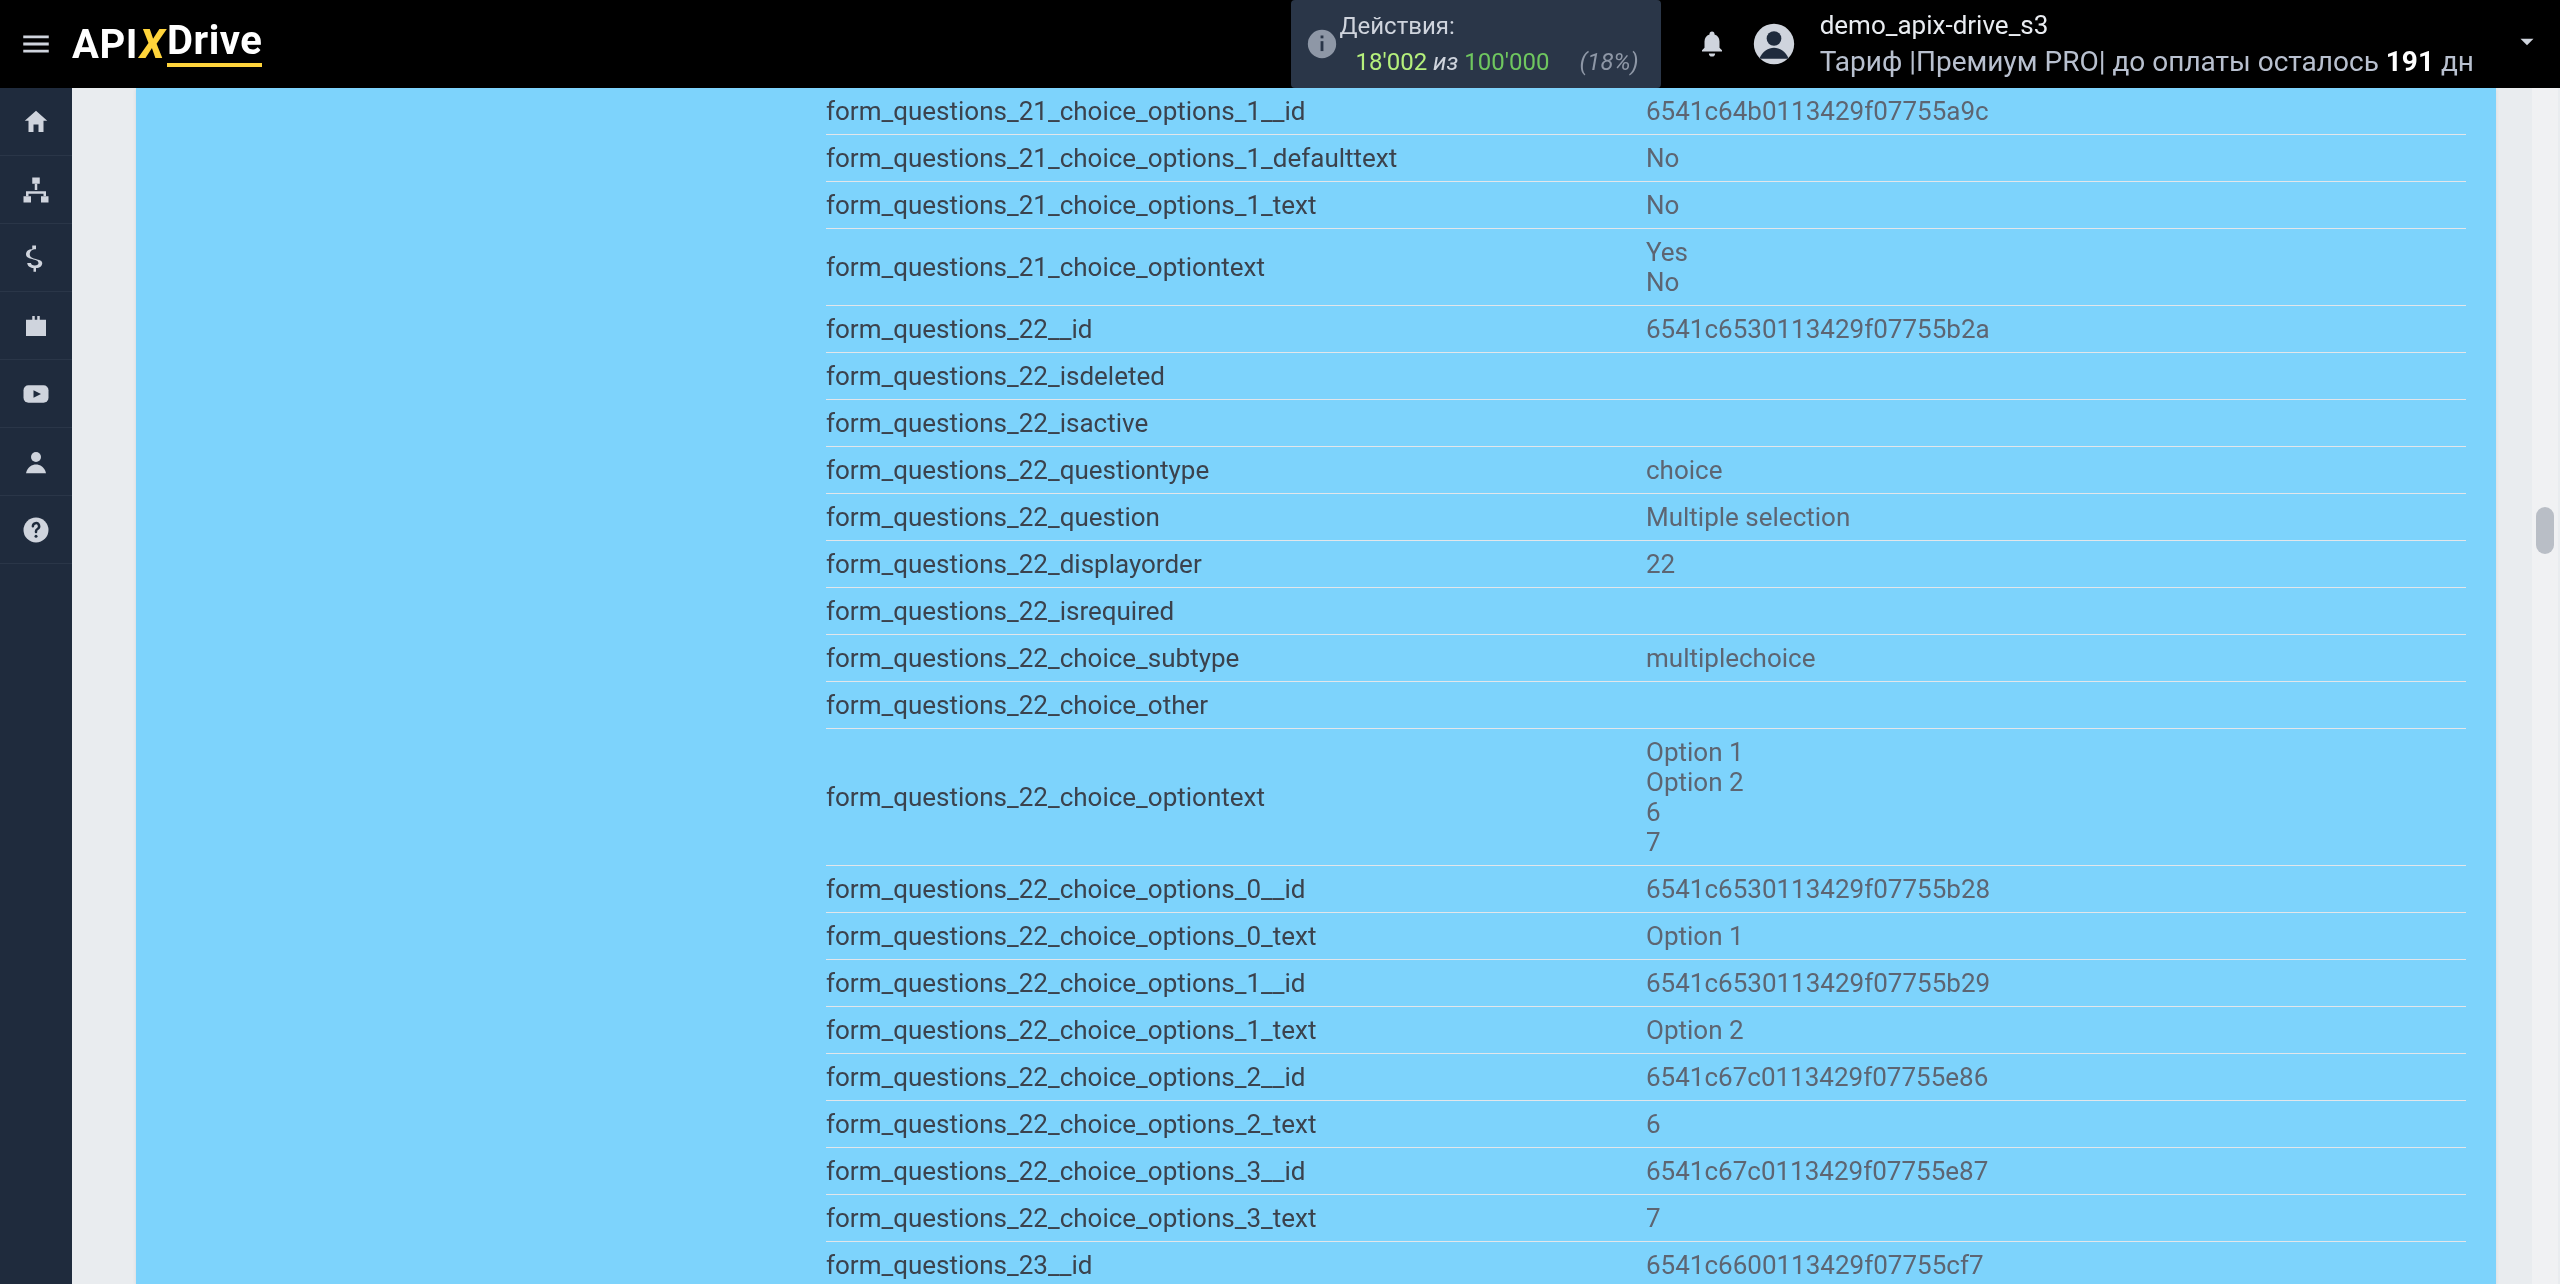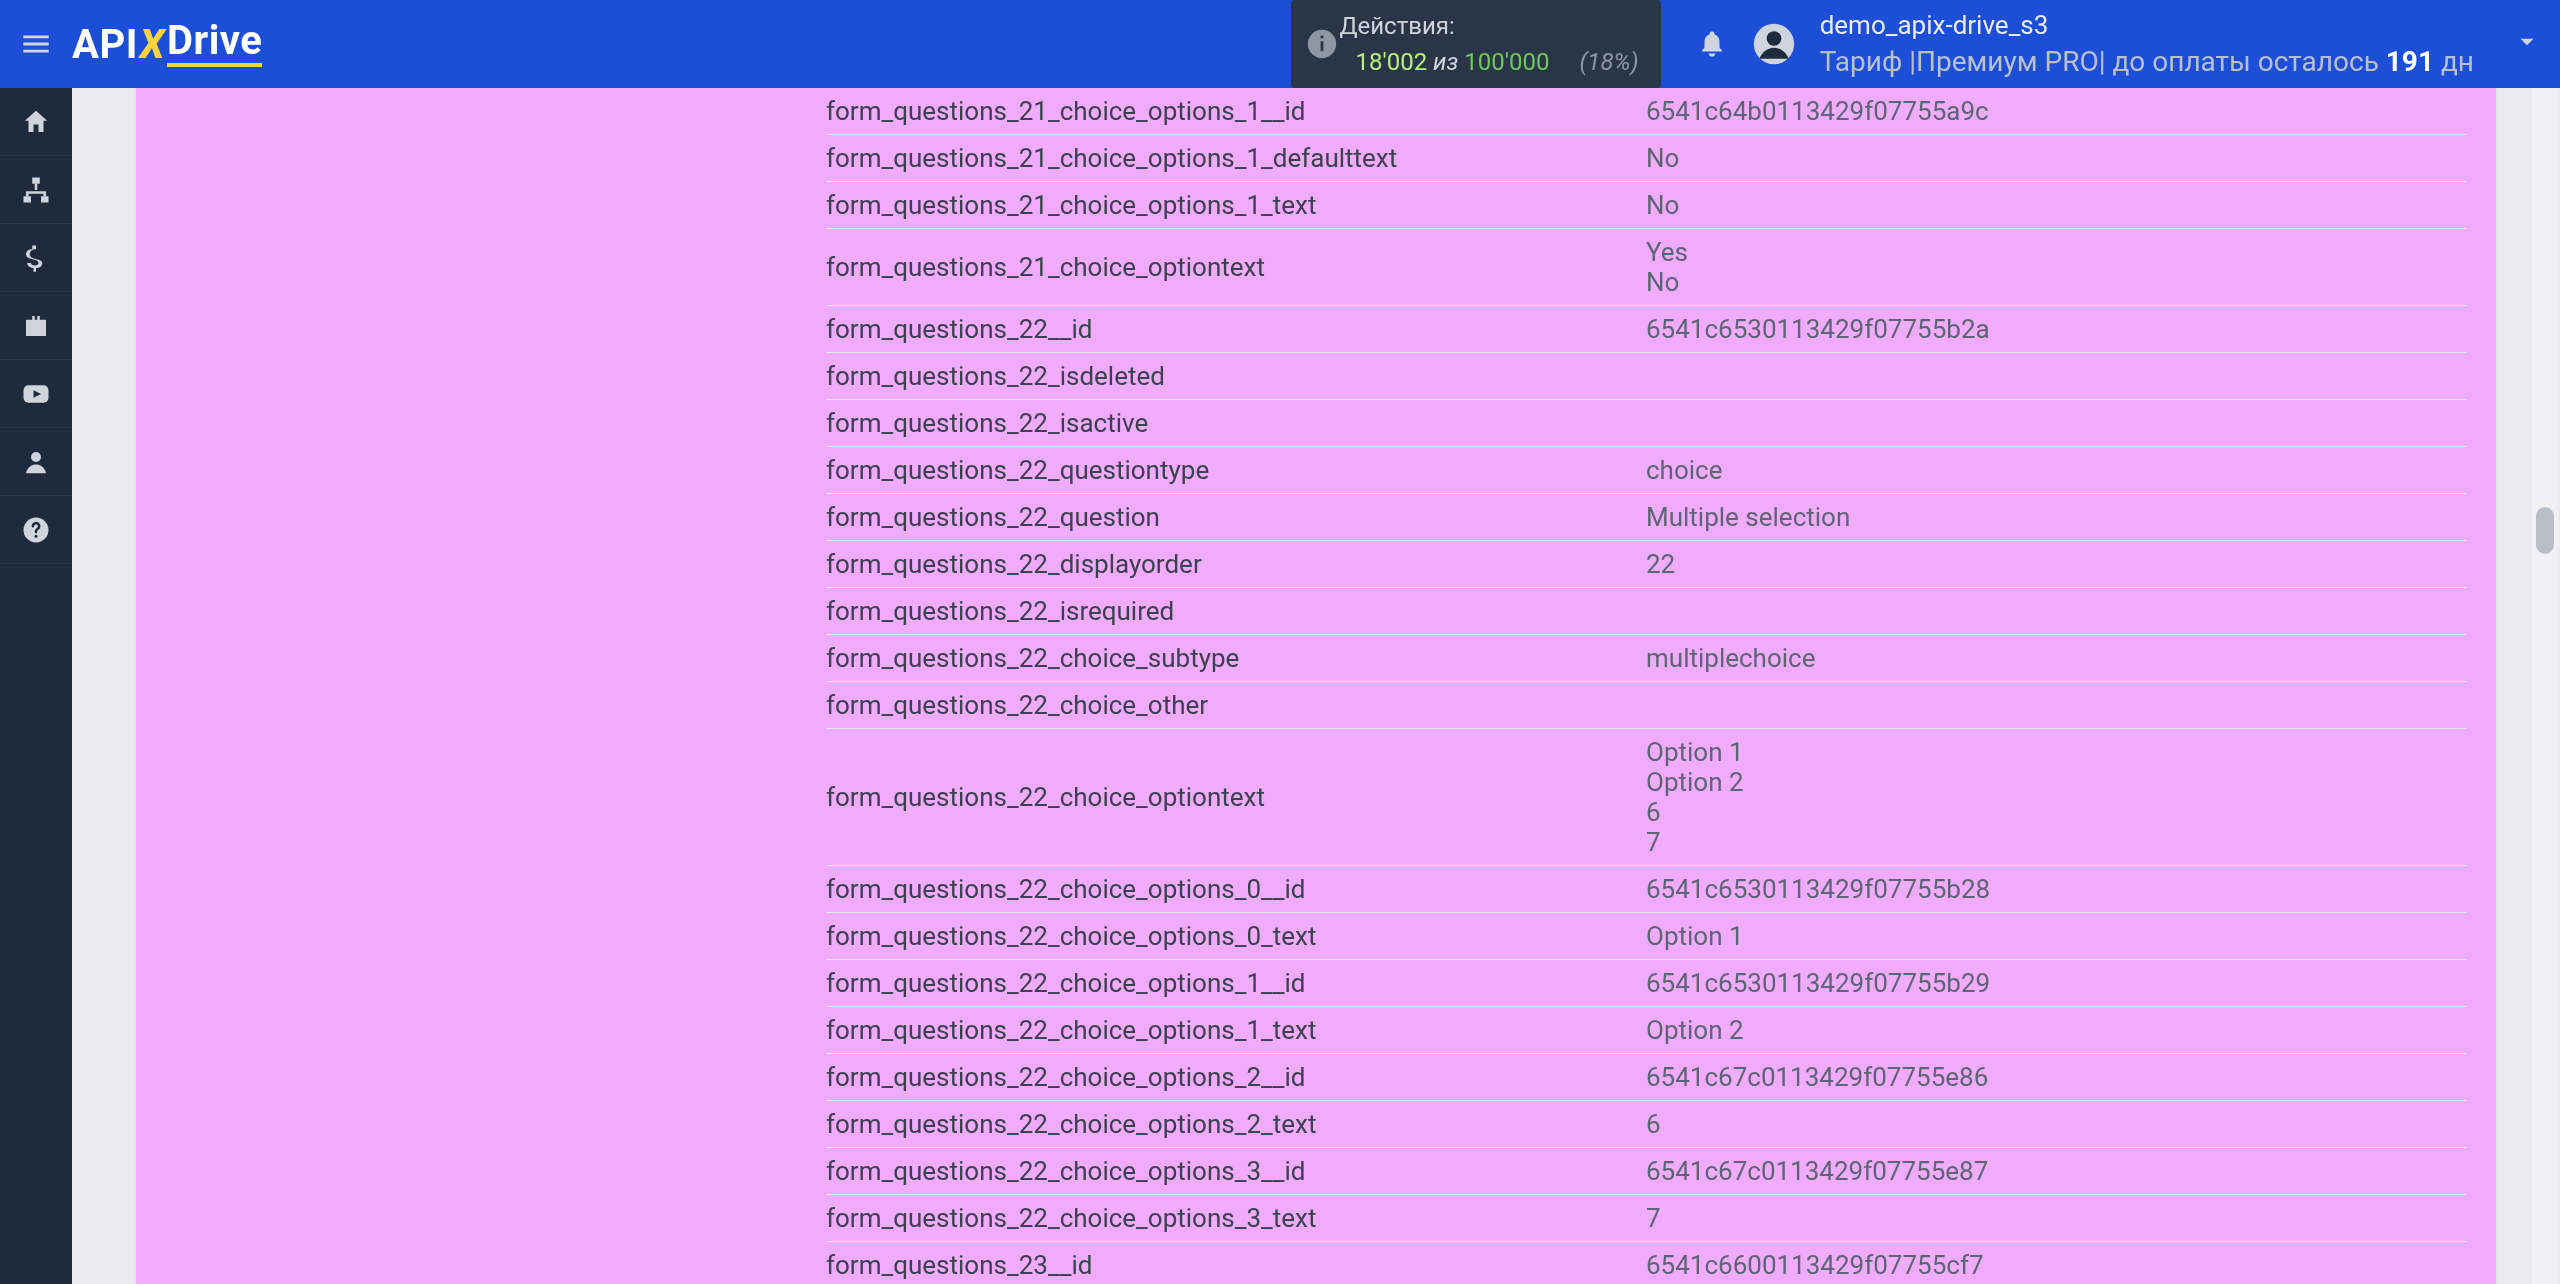--- a/index.html
+++ b/index.html
@@ -10,21 +10,21 @@
     background: #e9ecef;
     overflow: hidden;
     color: #212529;
   }
 
   
   .header {
     position: fixed;
     top: 0; left: 0; right: 0;
     height: 88px;
-    background: #1d4ed8;
+    background: #000000;
     display: flex;
     align-items: center;
     padding: 0 20px 0 0;
     z-index: 100;
     color: #fff;
   }
   .hamburger {
     width: 72px;
     height: 88px;
     display: flex;
@@ -118,21 +118,21 @@
     overflow: hidden;
   }
   .scroll-wrap {
     width: 100%;
     height: 100%;
     overflow-y: auto;
     display: flex;
     justify-content: center;
   }
   .card {
-    background: #f0abfc;
+    background: #7dd3fc;
     width: 2360px;
     margin: 0 auto;
     min-height: 100%;
     box-shadow: 0 1px 4px rgba(0,0,0,.08);
     padding: 0 0 40px 0;
   }
   .data-table {
     width: 1640px;
     margin: 0 0 0 690px;
   }

